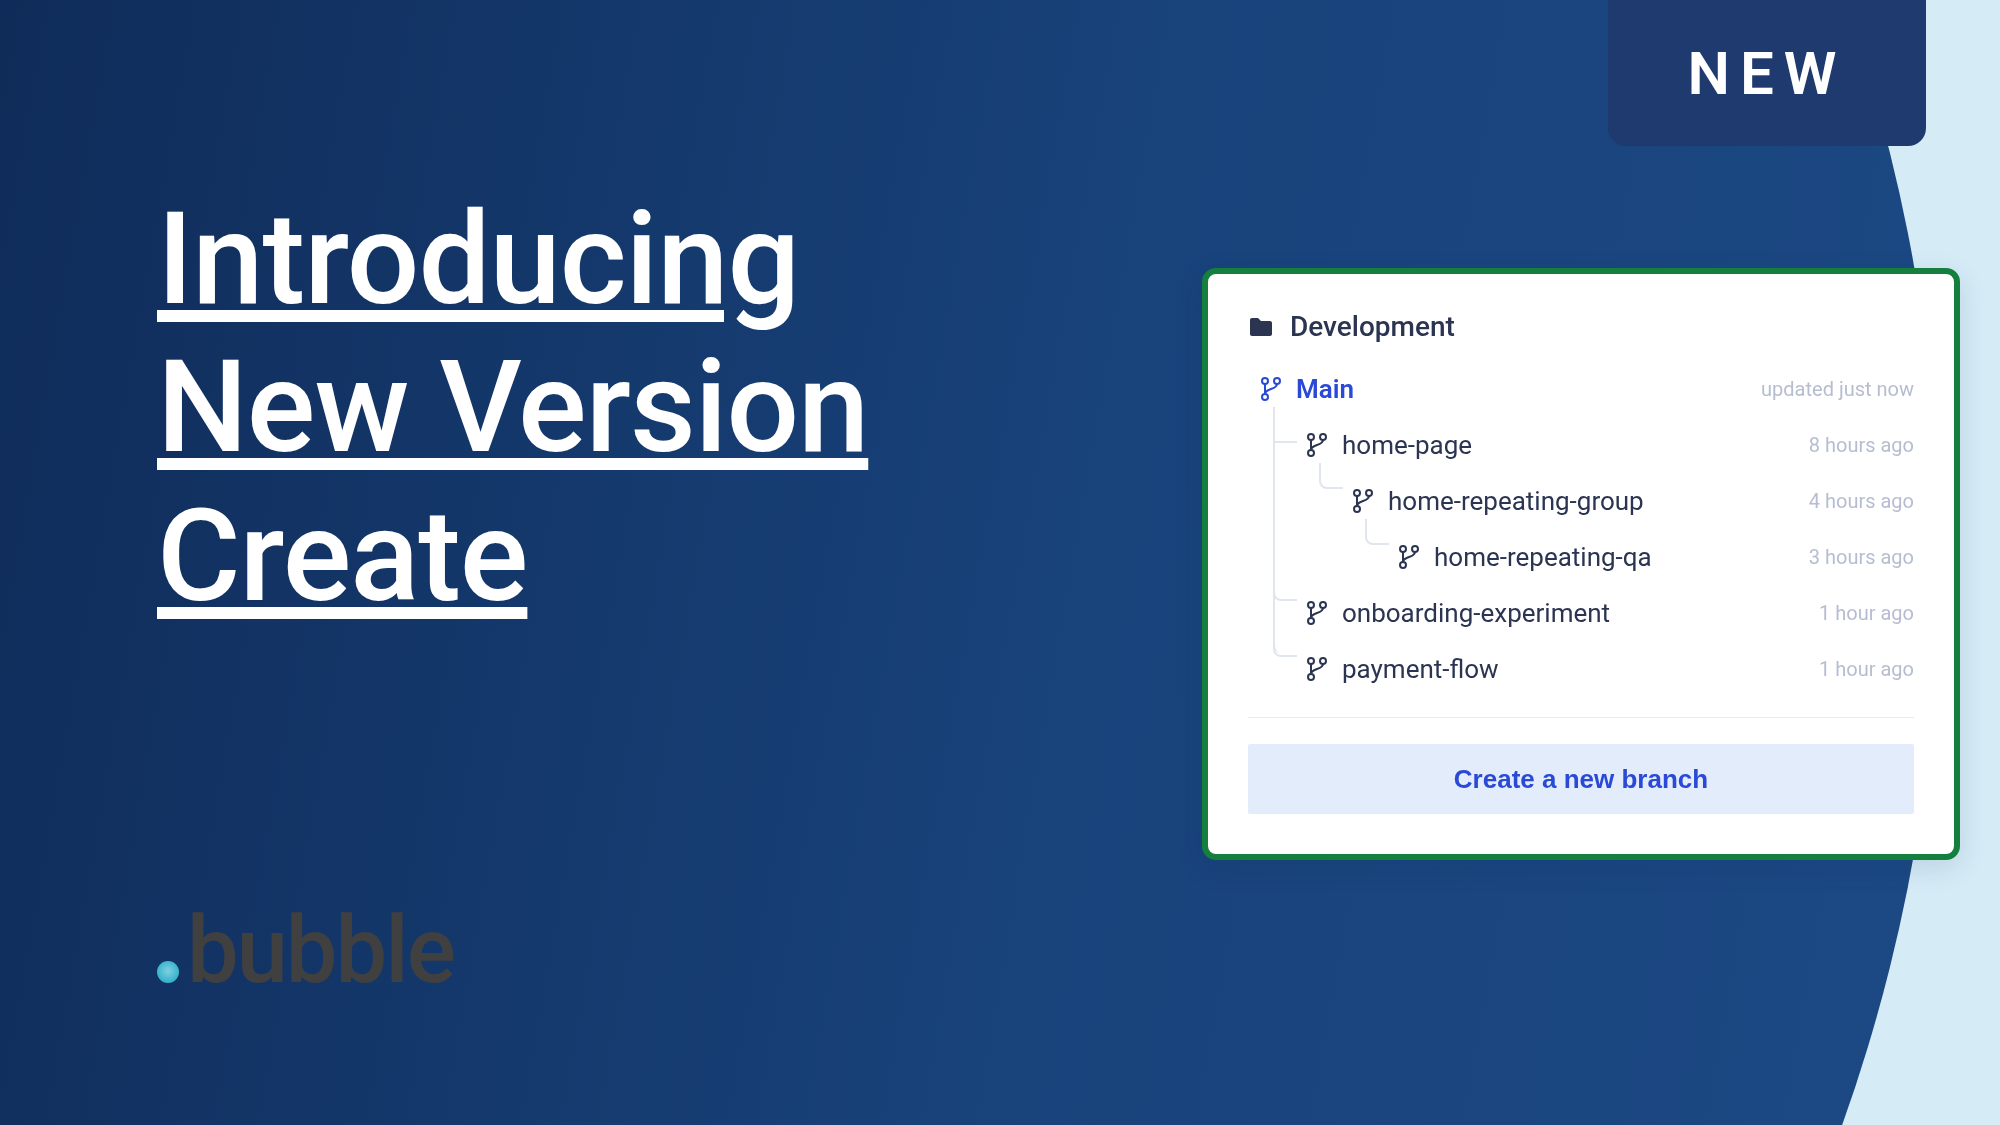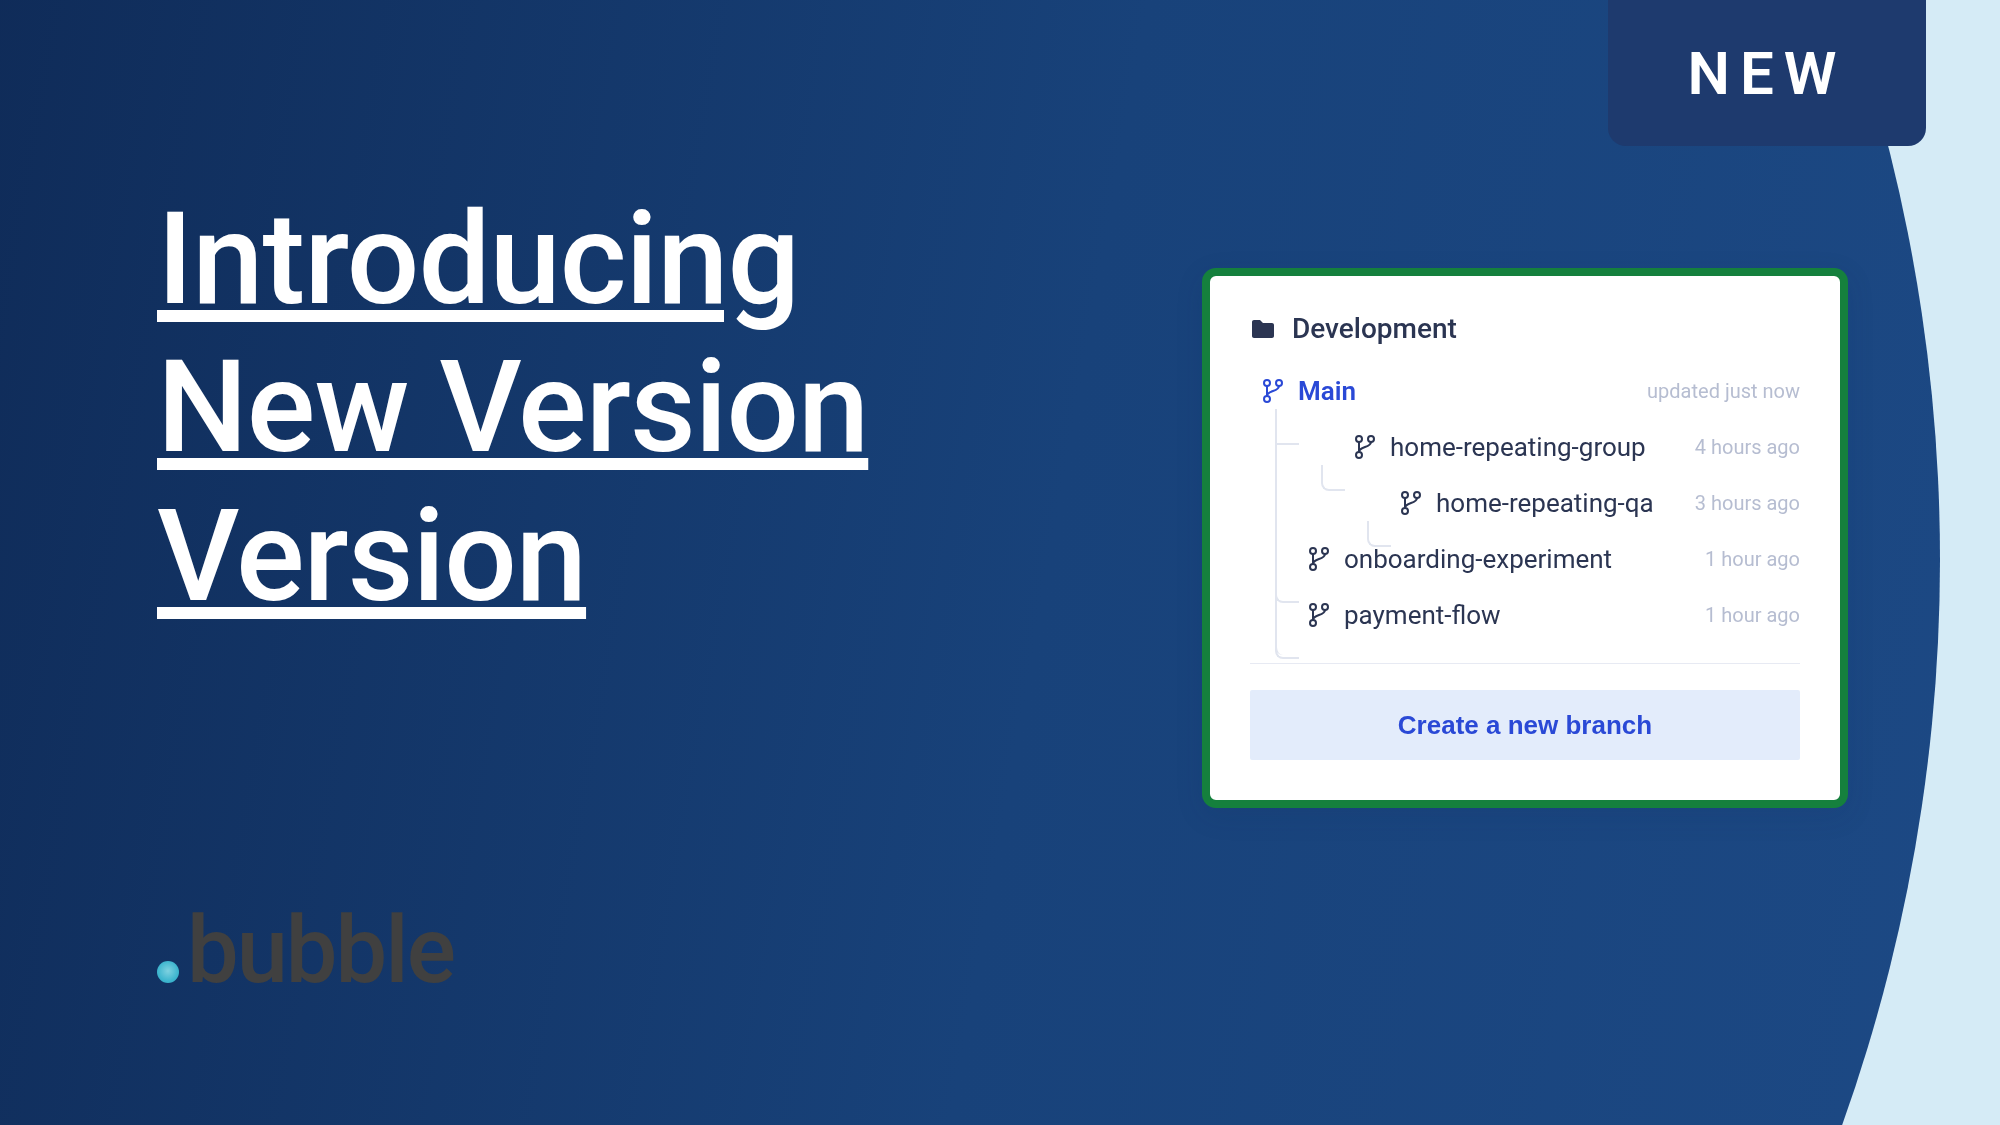--- a/index.html
+++ b/index.html
@@ -63,23 +63,23 @@
     font-weight: 600;
     letter-spacing: 10px;
     display: flex;
     align-items: center;
     justify-content: center;
   }
   .panel {
     position: absolute;
     left: 1202px;
     top: 268px;
-    width: 646px;
+    width: 758px;
     background: #ffffff;
-    border: 8px solid #15803d;
+    border: 6px solid #15803d;
     border-radius: 14px;
     box-shadow: 0 8px 28px rgba(20,40,90,0.12);
     padding: 36px 40px 40px 40px;
   }
   .panel-header {
     display: flex; align-items: center; gap: 16px;
     color: #2b3552; font-size: 28px; font-weight: 500;
     margin-bottom: 18px;
   }
   .folder-icon svg { display:block; }
@@ -129,21 +129,21 @@
 </style>
 </head>
 <body>
 
 <div class="stage">
   <div class="dark-arc"></div>
 
   <div class="headline">
     <div>Introducing</div>
     <div>New Version</div>
-    <div>Version</div>
+    <div>Create</div>
   </div>
 
   <div class="logo">
     <div class="dot"></div>
     <div class="word">bubble</div>
   </div>
 
   <div class="new-tag">
     <span>NEW</span>
   </div>
@@ -175,20 +175,34 @@
                 <circle cx="17" cy="5" r="3" stroke="#2b3552" stroke-width="2"></circle>
                 <circle cx="5" cy="21" r="3" stroke="#2b3552" stroke-width="2"></circle>
                 <path d="M5 8v10M17 8c0 6-12 4-12 10" stroke="#2b3552" stroke-width="2"></path>
               </svg>
           </span>
           <span class="name">Main</span>
         </div>
         <span class="ts">updated just now</span>
       </div>
 
+      <div class="row indent-2">
+        <div class="left">
+          <span class="branch-icon">
+            <svg width="22" height="26" viewBox="0 0 22 26" fill="none">
+                <circle cx="5" cy="5" r="3" stroke="#2b3552" stroke-width="2"></circle>
+                <circle cx="17" cy="5" r="3" stroke="#2b3552" stroke-width="2"></circle>
+                <circle cx="5" cy="21" r="3" stroke="#2b3552" stroke-width="2"></circle>
+                <path d="M5 8v10M17 8c0 6-12 4-12 10" stroke="#2b3552" stroke-width="2"></path>
+              </svg>
+          </span>
+          <span class="name">home-page</span>
+        </div>
+        <span class="ts">8 hours ago</span>
+      </div>
 
       <div class="row indent-3">
         <div class="left">
           <span class="branch-icon">
             <svg width="22" height="26" viewBox="0 0 22 26" fill="none">
                 <circle cx="5" cy="5" r="3" stroke="#2b3552" stroke-width="2"></circle>
                 <circle cx="17" cy="5" r="3" stroke="#2b3552" stroke-width="2"></circle>
                 <circle cx="5" cy="21" r="3" stroke="#2b3552" stroke-width="2"></circle>
                 <path d="M5 8v10M17 8c0 6-12 4-12 10" stroke="#2b3552" stroke-width="2"></path>
               </svg>

